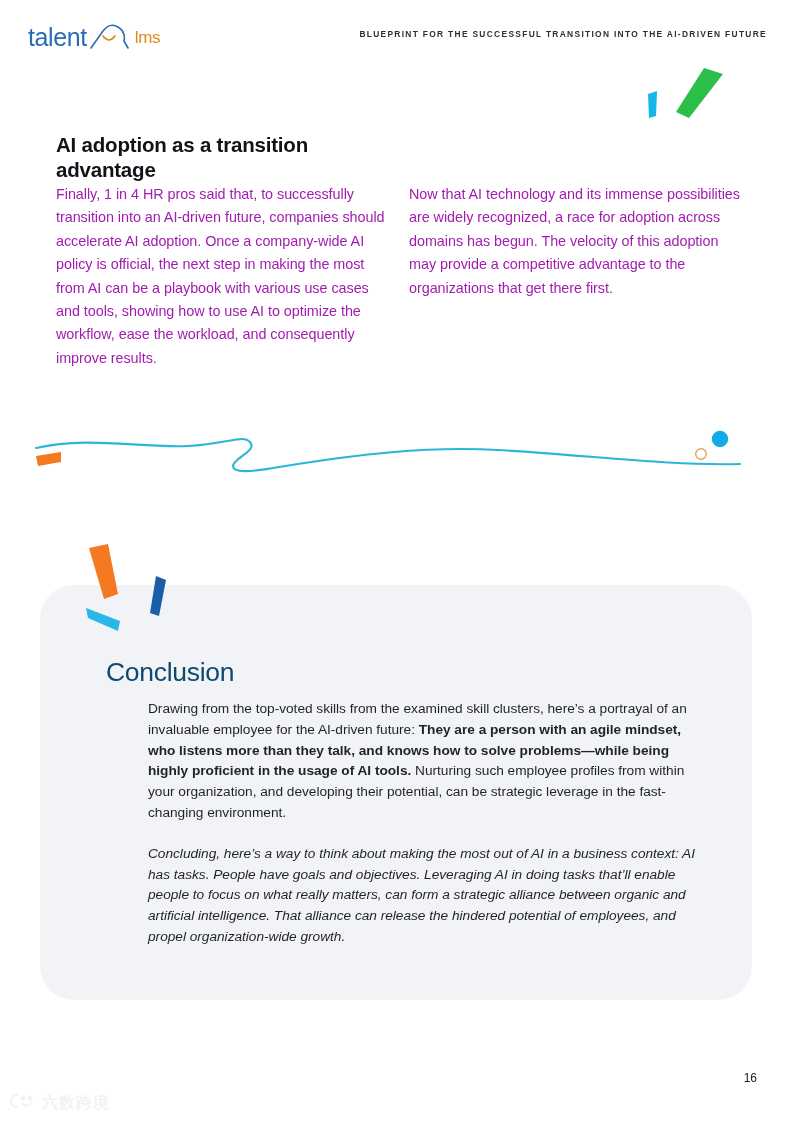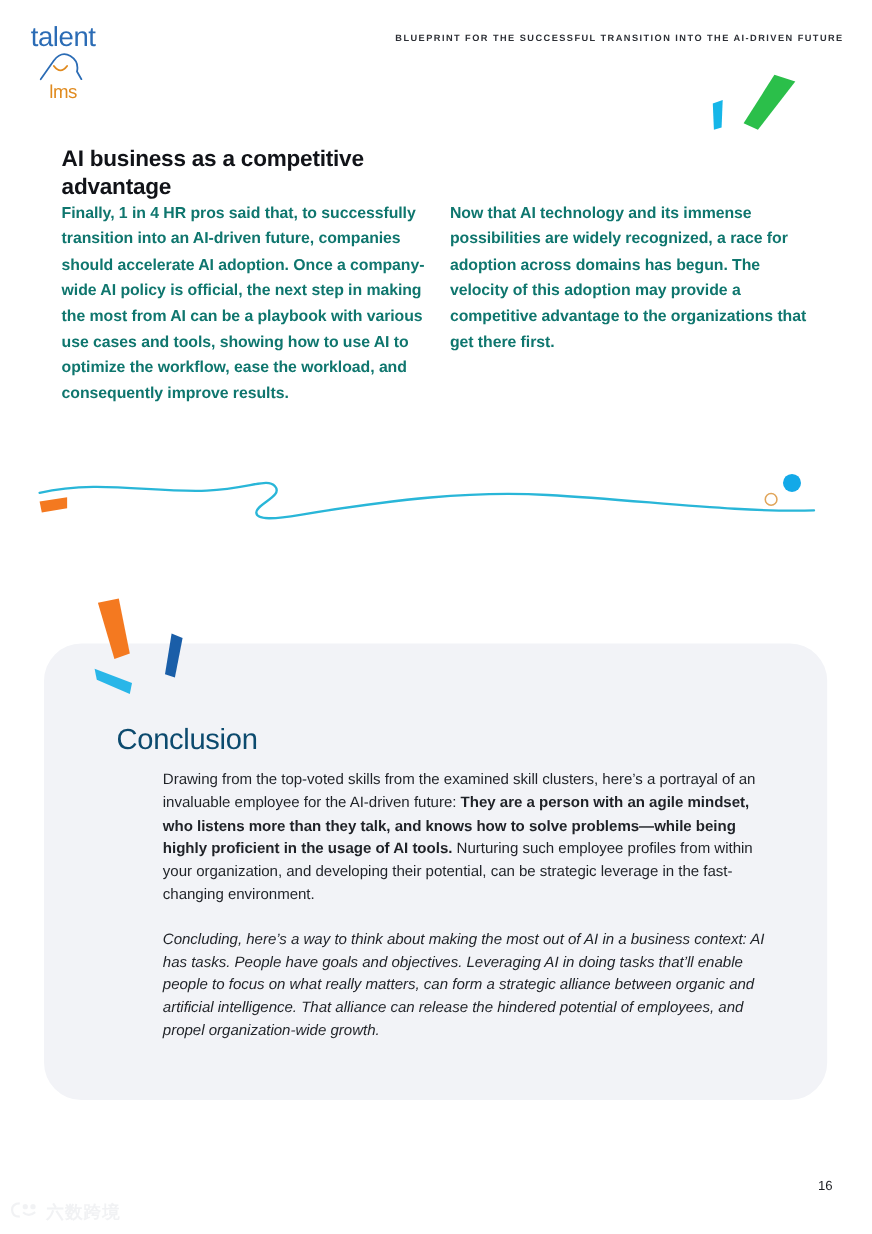--- a/index.html
+++ b/index.html
@@ -11,21 +11,21 @@
     position:relative;
     overflow:hidden;
   }
 
   
   .page-header {
     position:absolute; top:0; left:0; width:793px; height:72px;
   }
   .logo {
     position:absolute; left:28px; top:22px;
-    display:flex; align-items:center; height:30px;flex-direction:column;
+    display:flex; align-items:center; height:30px;
   }
   .logo-talent {
     font-size:25px; font-weight:400; color:#2b6cb5;
     letter-spacing:-0.4px; line-height:1;
   }
   .logo-mark { width:46px; height:28px; position:relative; margin:0 1px; }
   .logo-lms {
     font-size:17px; font-weight:400; color:#e08a1e;
     letter-spacing:-0.4px; line-height:1;
   }
@@ -45,23 +45,22 @@
     font-size:20.5px; font-weight:700; line-height:25px;
     letter-spacing:-0.2px; color:#111318;
   }
   .col-left {
     position:absolute; left:56px; top:183px; width:336px;
   }
   .col-right {
     position:absolute; left:409px; top:183px; width:335px;
   }
   .body-copy {
-    font-size:14.4px; line-height:23.4px; color:#0f766e;
+    font-size:14.4px; line-height:23.4px; color:#a21caf;
     letter-spacing:-0.05px;
-    font-weight:bold;
   }
 
   
   .deco-wave { position:absolute; left:28px; top:418px; width:740px; height:70px; }
 
   
   .conclusion-card {
     position:absolute; left:40px; top:585px;
     width:712px; height:415px;
     background:#f2f3f7;
@@ -123,21 +122,21 @@
   <svg width="110" height="70" viewBox="0 0 110 70">
     <g>
       <polygon points="18,34 27,31 26,56 19,58" fill="#16b6e8"></polygon>
     </g>
     <g>
       <polygon points="74,8 93,14 59,58 46,52" fill="#2bbf4a"></polygon>
     </g>
   </svg>
 </div>
 
-<h2 class="section-head">AI business as a competitive advantage</h2>
+<h2 class="section-head">AI adoption as a transition advantage</h2>
 
 <div class="col-left">
   <p class="body-copy">Finally, 1 in 4 HR pros said that, to successfully transition into an AI-driven future, companies should accelerate AI adoption. Once a company-wide AI policy is official, the next step in making the most from AI can be a playbook with various use cases and tools, showing how to use AI to optimize the workflow, ease the workload, and consequently improve results.</p>
 </div>
 
 <div class="col-right">
   <p class="body-copy">Now that AI technology and its immense possibilities are widely recognized, a race for adoption across domains has begun. The velocity of this adoption may provide a competitive advantage to the organizations that get there first.</p>
 </div>
 
 <div class="deco-wave">

